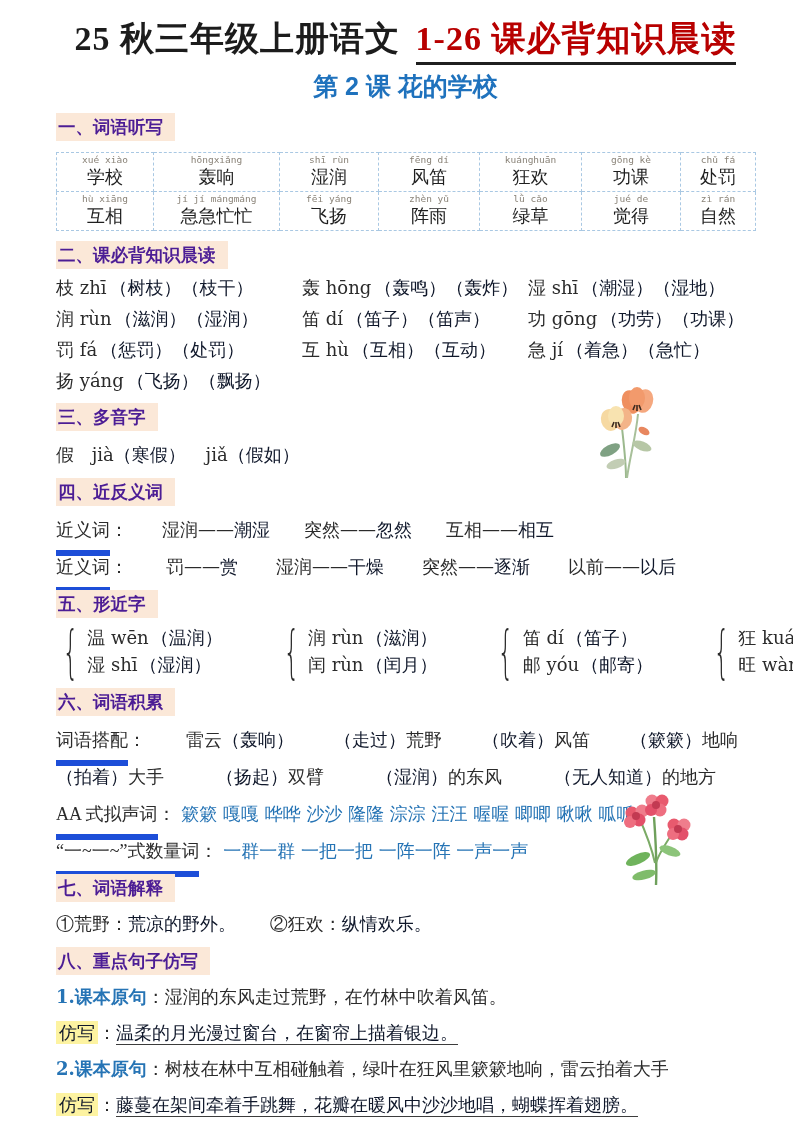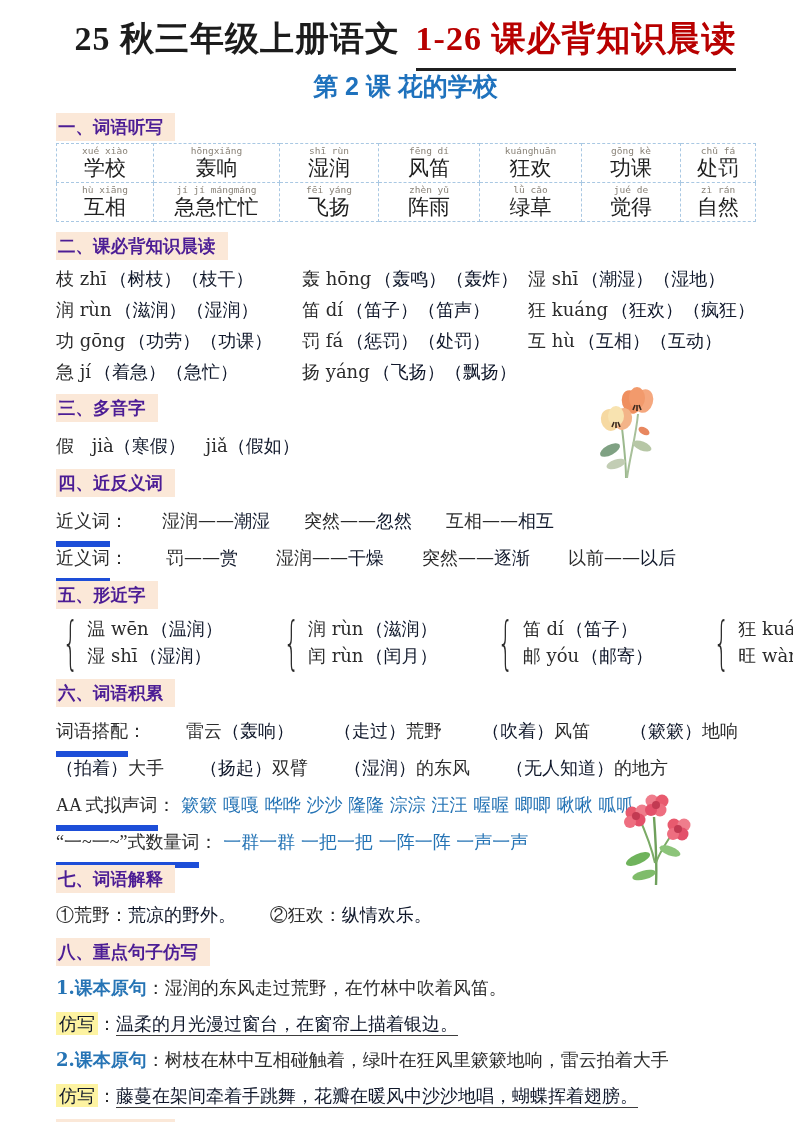--- a/index.html
+++ b/index.html
@@ -6,40 +6,40 @@
   html,body { background:#ffffff; }
   .page {
     width:793px; height:1122px; background:#ffffff; position:relative;
     overflow:hidden; font-family:"DejaVu Serif","Liberation Serif",serif;
     color:#2b2b2b; padding:16px 38px 0 56px;
   }
   
   .title-line { text-align:center; font-size:34px; font-weight:900; letter-spacing:1px;
     font-family:"Liberation Serif","DejaVu Serif",serif; white-space:nowrap; }
   .title-black { color:#1c1c1c; }
-  .title-red { color:#b80000; border-bottom:3px solid #1f1f1f; padding-bottom:11px; margin-left:6px; }
+  .title-red { color:#b80000; border-bottom:3px solid #1f1f1f; padding-bottom:5px; margin-left:6px; }
   .subtitle { text-align:center; font-size:25px; font-weight:bold; color:#1f72bd;
     font-family:"Liberation Sans","DejaVu Sans",sans-serif; margin-top:8px; }
   
   .sec-h { display:inline-block; font-family:"Liberation Sans","DejaVu Sans",sans-serif;
     font-weight:bold; font-size:17.5px; color:#4c1d95; background:#fbe8d8;
     padding:2px 12px 2px 2px; margin-top:10px; }
   
   .k { color:#2b2b2b; }
   .r { color:#0f172a; }
   .b { color:#2674b5; }
   .bold { font-weight:bold; }
   .u-teal { border-bottom:6px solid #1d4ed8; padding-bottom:10px;font-family:Liberation Serif, serif; }
   .u-dark { border-bottom:1.5px solid #3c3c3c; padding-bottom:1px; }
   .line { font-size:18px; margin-top:11px; line-height:26px; }
   
-  table.listen { border-collapse:collapse; width:100%; margin-top:2px; table-layout:fixed; }
+  table.listen { border-collapse:collapse; width:100%; margin-top:11px; table-layout:fixed; }
   table.listen td { border:1.6px dashed #a9c8e3; text-align:center; padding:1px 0 3px 0; }
   td .py { font-size:9.5px; color:#8a8378; font-family:"DejaVu Sans Mono",monospace; letter-spacing:0px; line-height:12px; }
-  td .w  { font-size:21px; color:#1f1f1f; line-height:22px; }
+  td .w  { font-size:18px; color:#1f1f1f; line-height:22px; }
   
   .zz-grid { display:grid; grid-template-columns:246px 226px auto; font-size:18px; }
   .zz-grid > div { margin-top:6px; line-height:25px; white-space:nowrap; }
   .zz-grid .r { margin-left:3px; }
   
   .pair { white-space:nowrap; }
   .flexline { display:flex; align-items:baseline; }
   
   .xjz-row { display:flex; gap:54px; margin-top:6px; }
   .xjz-group { display:flex; align-items:center; }
@@ -143,21 +143,20 @@
   </tbody>
     </table>
 
   <div><span class="sec-h">二、课必背知识晨读</span></div>
   <div class="zz-grid">
     <div><span class="k">枝 zhī</span><span class="r">（树枝）（枝干）</span></div>
     <div><span class="k">轰 hōng</span><span class="r">（轰鸣）（轰炸）</span></div>
     <div><span class="k">湿 shī</span><span class="r">（潮湿）（湿地）</span></div>
     <div><span class="k">润 rùn</span><span class="r">（滋润）（湿润）</span></div>
     <div><span class="k">笛 dí</span><span class="r">（笛子）（笛声）</span></div>
-    <div><span class="k">狂 kuáng</span><span class="r">（狂欢）（疯狂）</span></div>
     <div><span class="k">功 gōng</span><span class="r">（功劳）（功课）</span></div>
     <div><span class="k">罚 fá</span><span class="r">（惩罚）（处罚）</span></div>
     <div><span class="k">互 hù</span><span class="r">（互相）（互动）</span></div>
     <div><span class="k">急 jí</span><span class="r">（着急）（急忙）</span></div>
     <div><span class="k">扬 yáng</span><span class="r">（飞扬）（飘扬）</span></div>
     <div></div>
   </div>
 
   <div><span class="sec-h">三、多音字</span></div>
   <div class="line">
@@ -214,21 +213,21 @@
   </div>
 
   <div><span class="sec-h">六、词语积累</span></div>
   <div class="line flexline" style="gap:40px">
     <span style="flex:none"><span class="k u-teal">词语搭配</span><span class="k">：</span></span>
     <span class="dp-item"><span class="k">雷云</span><span class="r">（轰响）</span><span class="k"></span></span>
     <span class="dp-item"><span class="k"></span><span class="r">（走过）</span><span class="k">荒野</span></span>
     <span class="dp-item"><span class="k"></span><span class="r">（吹着）</span><span class="k">风笛</span></span>
     <span class="dp-item"><span class="k"></span><span class="r">（簌簌）</span><span class="k">地响</span></span>
   </div>
-  <div class="line flexline" style="gap:36px">
+  <div class="line flexline" style="gap:52px">
     <span class="dp-item"><span class="k"></span><span class="r">（拍着）</span><span class="k">大手</span></span>
     <span class="dp-item"><span class="k"></span><span class="r">（扬起）</span><span class="k">双臂</span></span>
     <span class="dp-item"><span class="k"></span><span class="r">（湿润）</span><span class="k">的东风</span></span>
     <span class="dp-item"><span class="k"></span><span class="r">（无人知道）</span><span class="k">的地方</span></span>
   </div>
   <div class="line">
     <span class="k u-teal">AA 式拟声词</span><span class="k">：</span>
     <span class="b">簌簌 嘎嘎 哗哗 沙沙 隆隆 淙淙 汪汪 喔喔 唧唧 啾啾 呱呱</span>
   </div>
   <div class="line">

